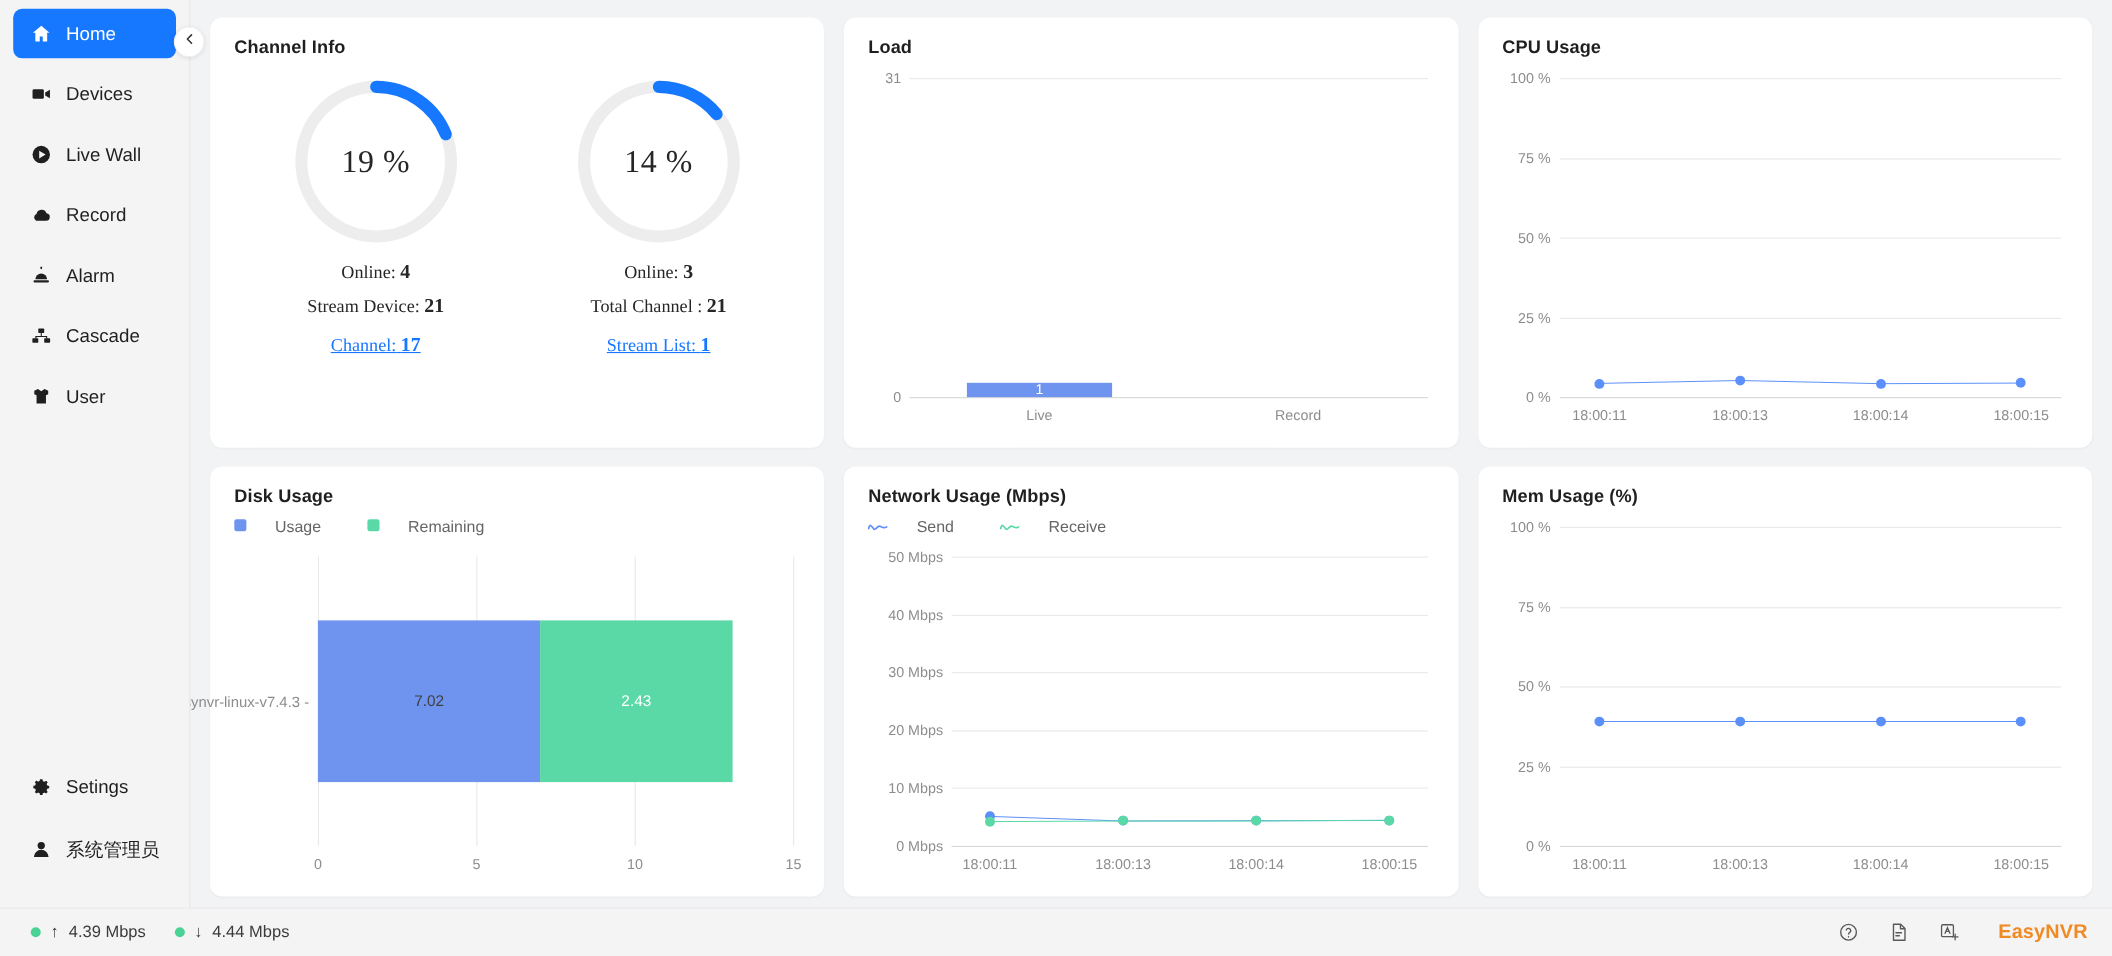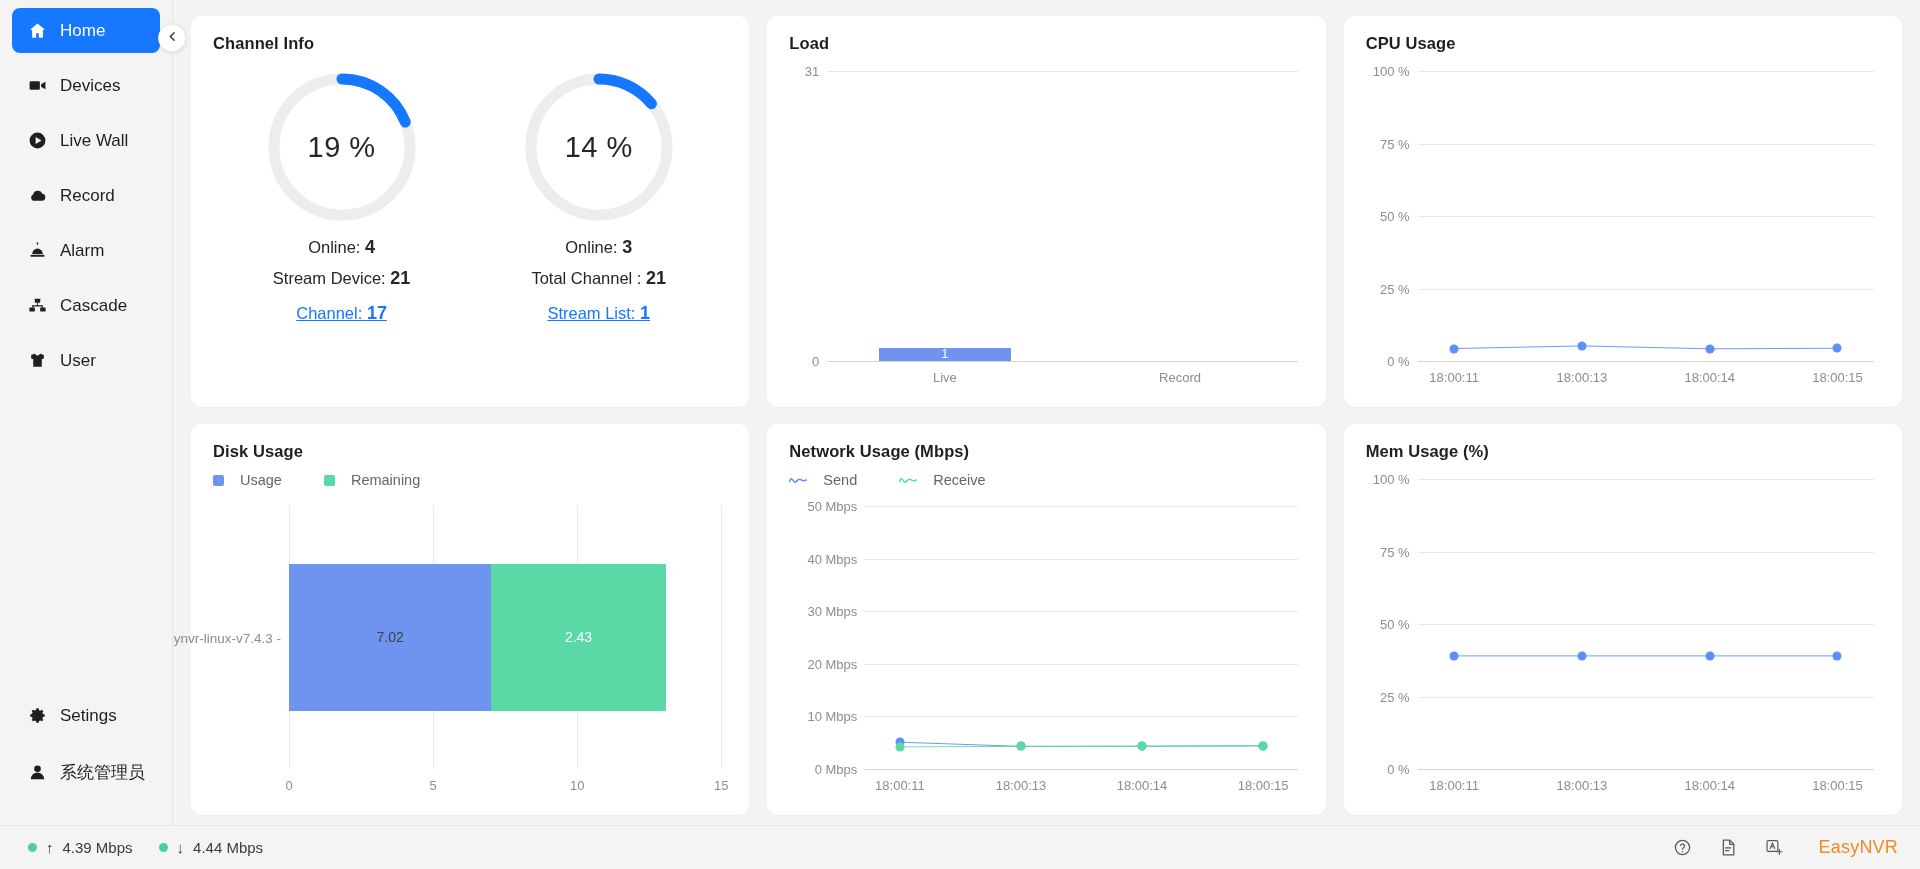--- a/index.html
+++ b/index.html
@@ -58,21 +58,21 @@
   .grid-row { display: flex; gap: 18px; flex: 1; min-height: 0; }
   .card {
     background: #fff; border-radius: 11px; flex: 1; min-width: 0;
     padding: 18px 22px 12px 22px;
     display: flex; flex-direction: column;
     box-shadow: 0 1px 2px rgba(0,0,0,.03);
   }
   .card-title { font-size: 16.5px; font-weight: 700; color: #1f1f1f; letter-spacing: .1px; }
 
   
-  .donuts { display: flex; justify-content: space-around; margin-top: 14px; flex: 1; }
+  .donuts { display: flex; justify-content: space-around; margin-top: 14px; flex: 1; font-family: Liberation Serif, serif; }
   .donut-col { display: flex; flex-direction: column; align-items: center; width: 240px; }
   .donut-wrap { position: relative; width: 160px; height: 160px; }
   .donut-wrap svg { transform: rotate(-90deg); display: block; }
   .donut-label {
     position: absolute; inset: 0; display: flex; align-items: center; justify-content: center;
     font-size: 29px; color: #262626; letter-spacing: .5px;
   }
   .stat-line { margin-top: 10px; font-size: 16.5px; color: #262626; }
   .stat-line:first-of-type { margin-top: 22px; }
   .stat-line b { font-weight: 700; font-size: 18px; }
@@ -96,41 +96,41 @@
     transform: translateX(-50%); white-space: nowrap;
   }
   .pad-left-50 { position: absolute; left: 52px; right: 6px; top: 10px; bottom: 34px; }
   .pad-left-76 { position: absolute; left: 76px; right: 6px; top: 10px; bottom: 34px; }
   .pad-left-38 { position: absolute; left: 38px; right: 6px; top: 10px; bottom: 34px; }
 
   .dot { position: absolute; width: 9px; height: 9px; border-radius: 50%; transform: translate(-50%,-50%); }
 
   
   .legend { display: flex; gap: 42px; margin-top: 11px; align-items: center; }
-  .legend-item { display: flex; align-items: center; gap: 16px; font-size: 14.5px; color: #666; cursor: pointer; }
+  .legend-item { display: flex; align-items: flex-start; gap: 26px; font-size: 14.5px; color: #666; cursor: pointer; }
   .legend-sq { width: 11px; height: 11px; border-radius: 2px; }
   .vgrid { position: absolute; top: 0; bottom: 0; width: 1px; background: #e8e8e8; }
 
   
   .load-bar { position: absolute; bottom: 0; background: #6f94f0; }
   .load-bar-val { position: absolute; left: 50%; transform: translateX(-50%); top: -2px; color: #fff; font-size: 13px; }
 
   
   .statusbar {
     height: 44px; min-height: 44px; background: #f4f4f5;
     border-top: 1px solid #e6e6e8;
     display: flex; align-items: center; justify-content: space-between;
     padding: 0 22px 0 22px;
   }
   .net-group { display: flex; align-items: center; gap: 26px; margin-left: 6px; }
   .net-item { display: flex; align-items: center; gap: 9px; font-size: 15px; color: #3b3b3b; }
   .net-dot { width: 9px; height: 9px; border-radius: 50%; background: #4ad295; }
   .sb-right { display: flex; align-items: center; gap: 26px; }
   .sb-ico { width: 20px; height: 20px; display: flex; align-items: center; justify-content: center; cursor: pointer; color: #595959; }
-  .brand { font-size: 18px; color: #f08a24; letter-spacing: .2px; margin-left: 8px; }
+  .brand { font-size: 18px; color: #f08a24; letter-spacing: .2px; margin-left: 8px; font-weight: bold; }
 </style>
 </head>
 <body>
 
 <div class="app">
   <div class="body-row">
 
     <nav class="sidebar">
       <div class="nav-list">
 

